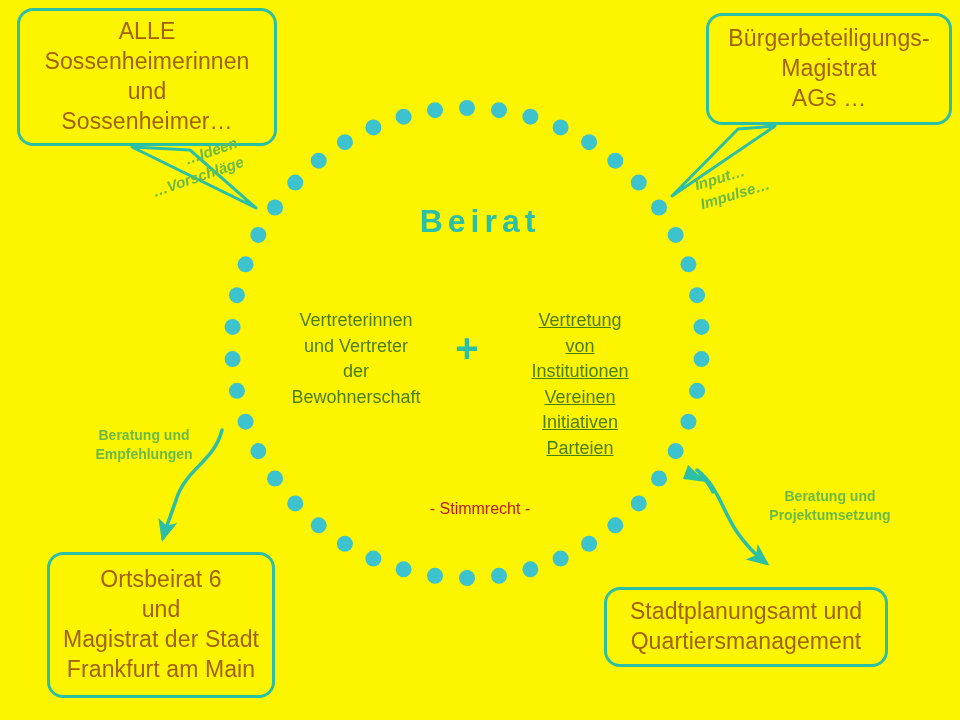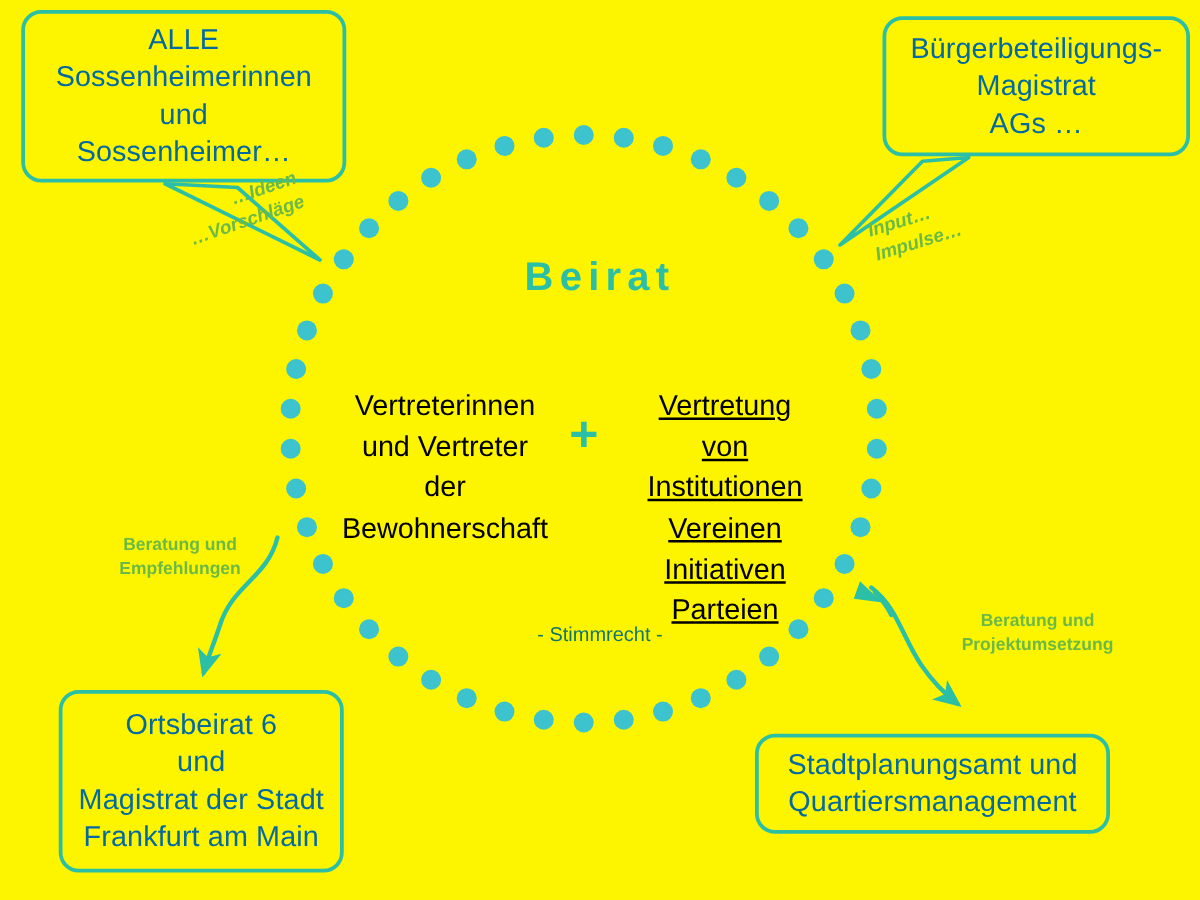--- a/index.html
+++ b/index.html
@@ -31,21 +31,21 @@
   .box {
     position: absolute;
     box-sizing: border-box;
     border: 3px solid #2bbfa6;
     border-radius: 16px;
     background: transparent;
     display: flex;
     align-items: center;
     justify-content: flex-start;
     text-align: center;
-    color: #0369a1;
+    color: #a16207;
     line-height: 1.30;
     letter-spacing: .1px;
   }
   .box .txt { display: block; width: 100%; }
 
   #box-alle       { left: 17px;  top: 8px;   width: 260px; height: 138px; font-size: 23px; }
   #box-buerger    { left: 706px; top: 13px;  width: 246px; height: 112px; font-size: 23px; }
   #box-ortsbeirat { left: 47px;  top: 552px; width: 228px; height: 146px; font-size: 23px; }
   #box-stadtplan  { left: 604px; top: 587px; width: 284px; height: 80px;  font-size: 23px; }
 
@@ -58,22 +58,22 @@
     font-size: 32px;
     font-weight: bold;
     color: #2bbfa6;
     letter-spacing: 5px;
   }
 
   
   .member-col {
     position: absolute;
     text-align: center;
-    color: #000000;
-    font-size: 23px;
+    color: #4d7c0f;
+    font-size: 18px;
     line-height: 1.42;
   }
   #col-left  { left: 268px; top: 308px; width: 176px; }
   #col-right { left: 492px; top: 308px; width: 176px; }
 
   #plus-sign {
     position: absolute;
     left: 447px;
     top: 328px;
     width: 40px;
@@ -82,21 +82,21 @@
     font-weight: bold;
     color: #2bbfa6;
     line-height: 1;
   }
 
   #stimmrecht {
     position: absolute;
     left: 0; top: 500px; width: 960px;
     text-align: center;
     font-size: 16px;
-    color: #0f766e;
+    color: #b91c1c;
   }
 
   
   .annot {
     position: absolute;
     color: #6cba45;
     font-weight: bold;
     font-size: 15px;
     line-height: 1.35;
     white-space: pre-line;

